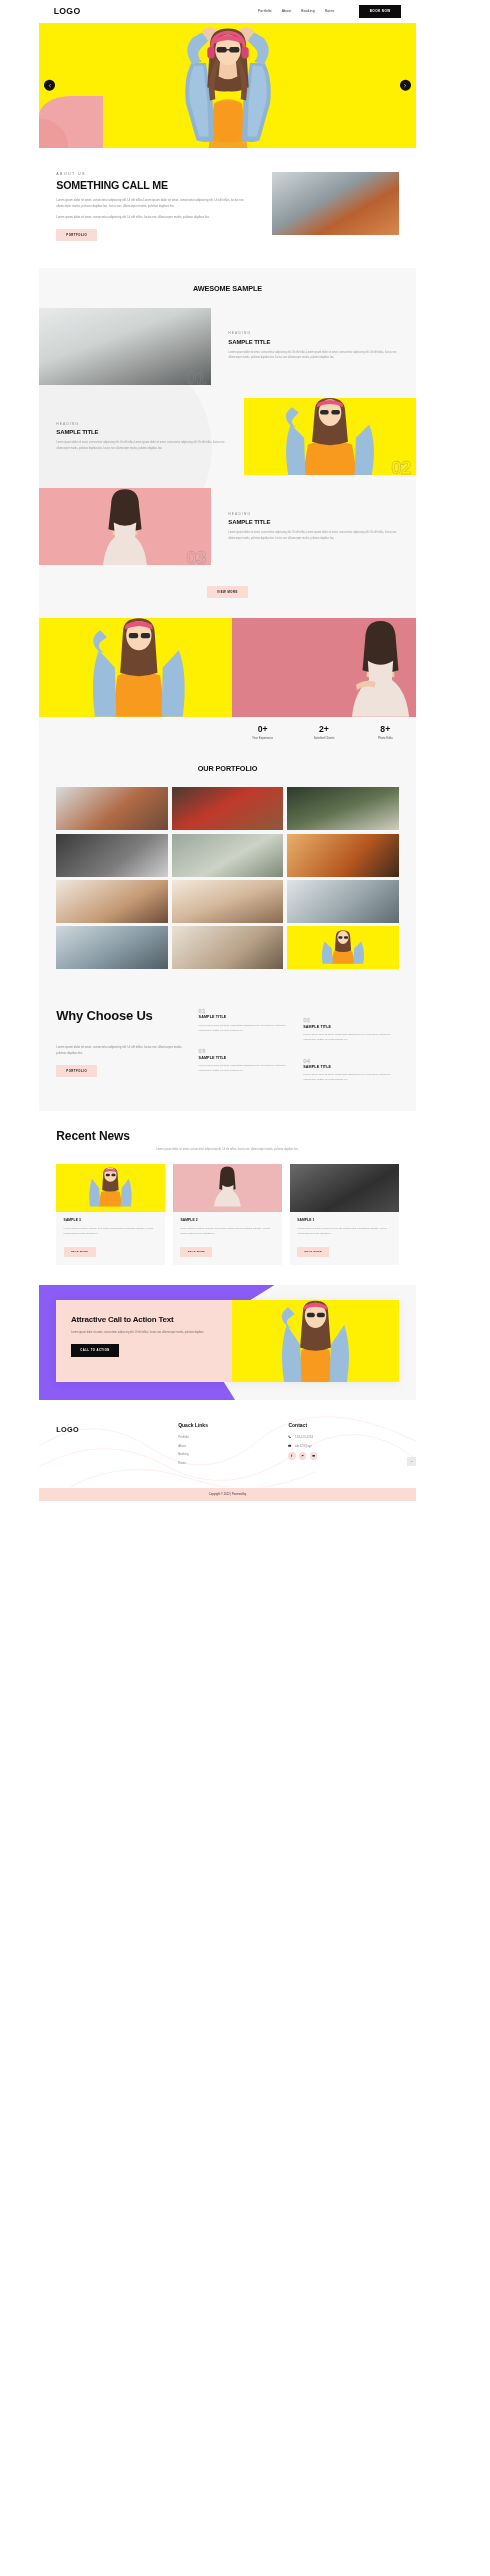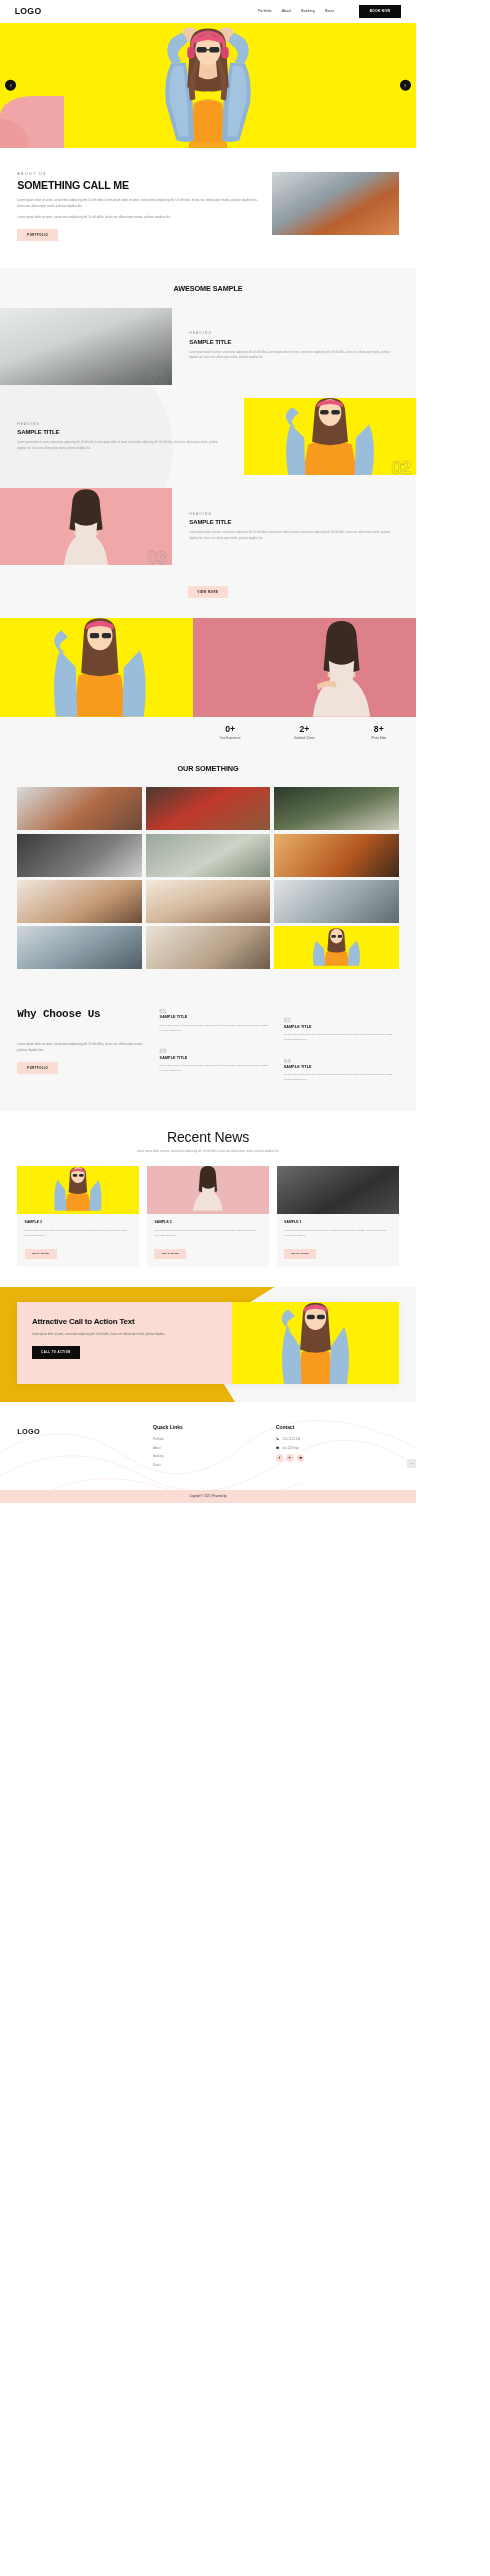--- a/index.html
+++ b/index.html
@@ -1,21 +1,21 @@
 <!DOCTYPE html>
 <html style="font-size:10.7px"><head>
 <meta charset="utf-8">
 <style>
   * { margin:0; padding:0; box-sizing:border-box; }
   body {
     width:490px; background:#fff;
     font-family:"Liberation Sans", sans-serif;
     color:#222; overflow-x:hidden;
   }
-  .page { width:416px; position:relative; }
+  .page { width:416px; position:relative;padding-left:39px; }
 
   
   .header {
     height:22.7px; display:flex; align-items:center;
     background:#fff; padding:0 14.7px; position:relative; z-index:5;
   }
   .logo { font-size:8.7px; font-weight:700; letter-spacing:0.3px; color:#111; }
   .nav { margin-left:auto; display:flex; align-items:center; gap:10px; }
   .nav a { font-size:3.5px; color:#333; text-decoration:none; letter-spacing:0.1px; }
   .booknow {
@@ -131,51 +131,51 @@
   .pf-g { background:linear-gradient(150deg,#f0e7de,#c49a74 60%,#6c4c38); }
   .pf-h { background:linear-gradient(160deg,#f3e9dc,#d3b79a 50%,#8a6a50); }
   .pf-i { background:linear-gradient(140deg,#dfe4e6,#9aa7ad 55%,#5d6b70); }
   .pf-j { background:linear-gradient(150deg,#cfd8dd,#8ea0aa 50%,#4f5e66); }
   .pf-k { background:linear-gradient(140deg,#e9e2d6,#b8a188 60%,#6b5c4a); }
   .pf-l { background:#FFEF00; }
 
   
   .why { background:#F7F7F8; padding:20px 17.3px 22.7px 17.3px; display:flex; gap:9.3px; }
   .why-left { width:133px; flex:none; }
-  .why-h { font-size:11px; font-weight:800; color:#111; margin-bottom:22px; letter-spacing:-0.2px;font-family:Liberation Mono, monospace; }
+  .why-h { font-size:13px; font-weight:800; color:#111; margin-bottom:22px; letter-spacing:-0.2px; }
   .why-right { flex:1; display:grid; grid-template-columns:1fr 1fr; column-gap:9.3px; }
   .why-item { margin-bottom:6px; }
   .why-item.off { margin-top:9.3px; }
   .why-num {
     font-size:6px; font-weight:700; color:transparent;
     -webkit-text-stroke:0.4px #c3c3c3; line-height:1.1; margin-bottom:0.7px;
   }
   .why-t { font-size:3.7px; font-weight:800; color:#111; margin-bottom:3.3px; letter-spacing:0.1px; }
   .why-p { font-size:2.5px; line-height:2.1; color:#9a9a9a; }
 
   
   .news { background:#fff; padding:17.3px 17.3px 20px 17.3px; }
-  .news-h { text-align:center; font-size:14px; font-weight:400; color:#111; letter-spacing:-0.1px; }
+  .news-h { font-size:12px; font-weight:700; color:#111; letter-spacing:-0.1px; }
   .news-sub { text-align:center; font-size:2.7px; line-height:1.9; color:#9a9a9a; margin:4.7px auto 12px auto; width:200px; }
   .news-grid { display:flex; gap:8px; }
   .news-card { flex:1; background:#F7F7F8; }
   .news-img { height:48px; }
   .nc-1 { background:#FFEF00; position:relative; overflow:hidden; }
   .nc-2 { background:#EDB7B7; position:relative; overflow:hidden; }
   .nc-3 { background:linear-gradient(150deg,#6a6a6a,#2f2f2f 60%,#4c4c4c); }
   .news-body { padding:6px 7.3px 8.7px 7.3px; }
   .news-t { font-size:3.3px; font-weight:800; color:#111; margin-bottom:4px; letter-spacing:0.1px; }
   .news-p { font-size:2.5px; line-height:2; color:#9a9a9a; margin-bottom:6px; }
   .btn-read {
     display:inline-block; background:#FBDCD5; color:#111; font-size:2.4px;
     font-weight:700; letter-spacing:0.3px; padding:3.3px 7.3px; border:none; cursor:pointer;
   }
 
   
-  .cta-outer { background:#eab308; padding:14.7px 17.3px 17.3px 17.3px; position:relative; overflow:hidden; }
+  .cta-outer { background:#8b5cf6; padding:14.7px 17.3px 17.3px 17.3px; position:relative; overflow:hidden; }
   .cta-outer:after{
     content:""; position:absolute; right:-40px; bottom:-80px; width:220px; height:220px;
     background:#F7F7F8; transform:rotate(-32deg);
   }
   .cta-card {
     position:relative; z-index:2; background:#FBDCD5; display:flex;
     box-shadow:0 1.3px 9.3px rgba(0,0,0,.07); align-items:stretch;
   }
   .cta-left { flex:1; padding:14.7px 13.3px 16px 14.7px; }
   .cta-h { font-size:8px; font-weight:800; color:#111; line-height:1.2; margin-bottom:5.3px; letter-spacing:-0.2px; }
@@ -386,21 +386,21 @@
         <div class="stat-l">Satisfied Clients</div>
       </div>
       <div class="stat">
         <div class="stat-n">8+</div>
         <div class="stat-l">Photo Edits</div>
       </div>
     </div>
   </div>
 
   <div class="portfolio">
-    <div class="sec-title-sm">OUR SOMETHING</div>
+    <div class="sec-title-sm">OUR PORTFOLIO</div>
     <div class="pf-grid">
       <div class="pf-cell pf-a"></div>
       <div class="pf-cell pf-b"></div>
       <div class="pf-cell pf-c"></div>
       <div class="pf-cell pf-d"></div>
       <div class="pf-cell pf-e"></div>
       <div class="pf-cell pf-f"></div>
       <div class="pf-cell pf-g"></div>
       <div class="pf-cell pf-h"></div>
       <div class="pf-cell pf-i"></div>

